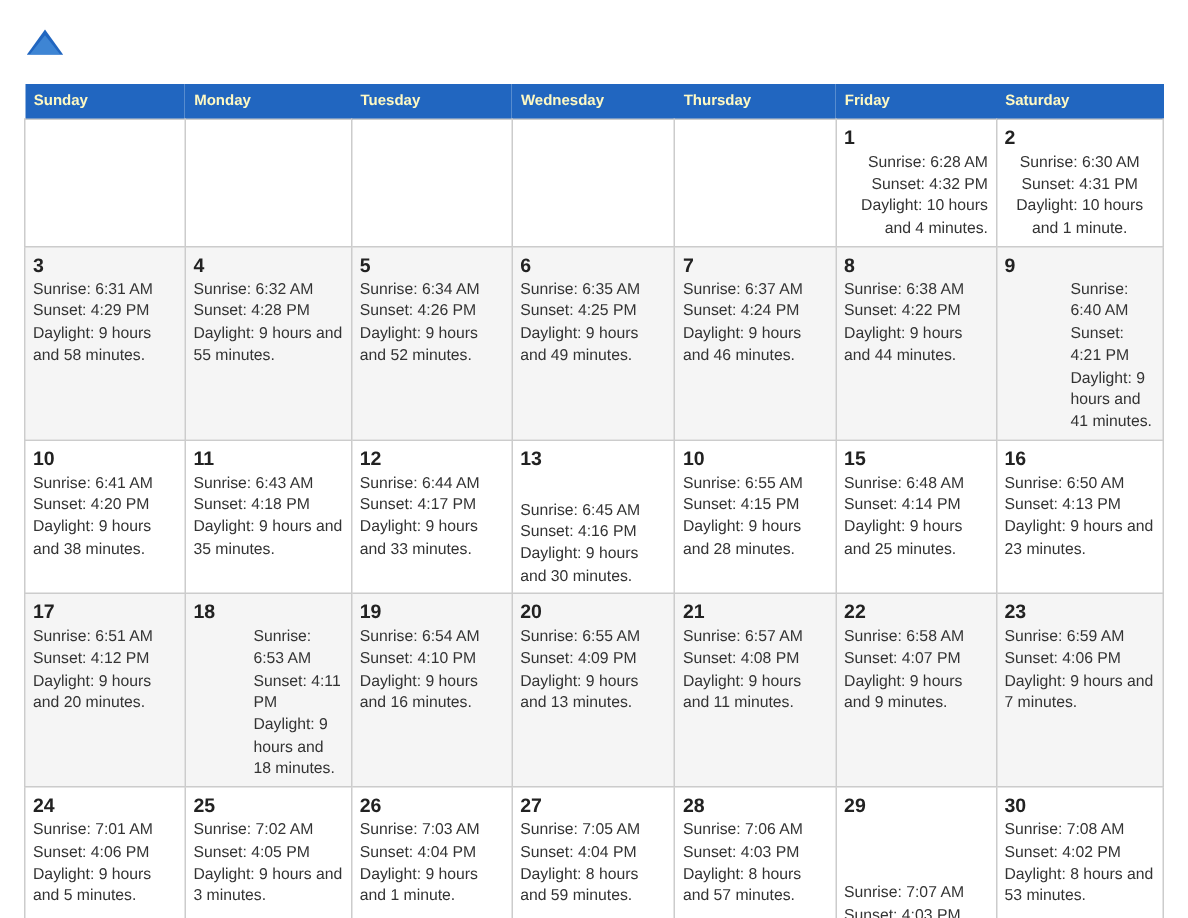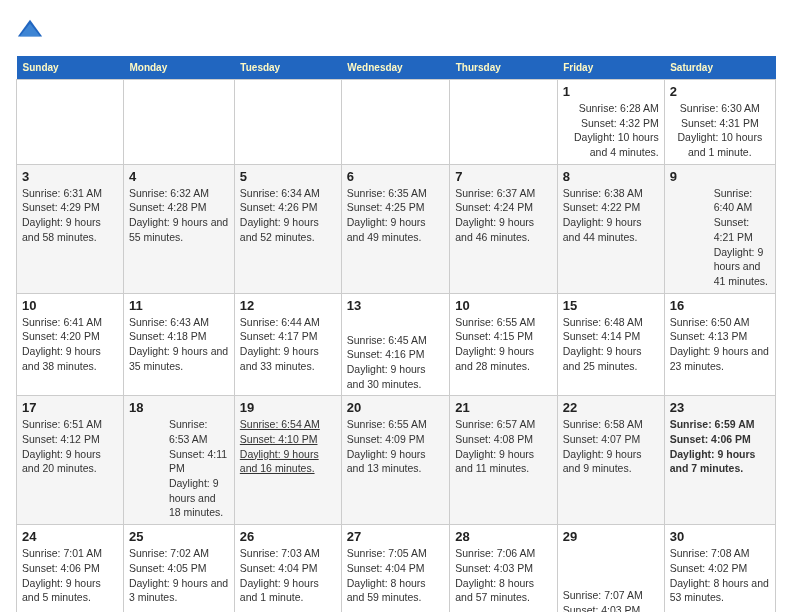--- a/index.html
+++ b/index.html
@@ -240,21 +240,21 @@
 Daylight: 9 hours and 20 minutes.</div>
         </td>
         <td>
           <span class="day-num">18</span>
           <div class="day-info" style="white-space: pre-line; margin-left: 40px;">Sunrise: 6:53 AM
 Sunset: 4:11 PM
 Daylight: 9 hours and 18 minutes.</div>
         </td>
         <td>
           <span class="day-num">19</span>
-          <div class="day-info" style="white-space: pre-line; text-decoration: underline;">Sunrise: 6:54 AM
+          <div class="day-info" style="white-space: pre-line;">Sunrise: 6:54 AM
 Sunset: 4:10 PM
 Daylight: 9 hours and 16 minutes.</div>
         </td>
         <td>
           <span class="day-num">20</span>
           <div class="day-info" style="white-space: pre-line;">Sunrise: 6:55 AM
 Sunset: 4:09 PM
 Daylight: 9 hours and 13 minutes.</div>
         </td>
         <td>
@@ -264,21 +264,21 @@
 Daylight: 9 hours and 11 minutes.</div>
         </td>
         <td>
           <span class="day-num">22</span>
           <div class="day-info" style="white-space: pre-line;">Sunrise: 6:58 AM
 Sunset: 4:07 PM
 Daylight: 9 hours and 9 minutes.</div>
         </td>
         <td>
           <span class="day-num">23</span>
-          <div class="day-info" style="white-space: pre-line; font-weight: bold;">Sunrise: 6:59 AM
+          <div class="day-info" style="white-space: pre-line;">Sunrise: 6:59 AM
 Sunset: 4:06 PM
 Daylight: 9 hours and 7 minutes.</div>
         </td>
       </tr>
       <tr>
         <td>
           <span class="day-num">24</span>
           <div class="day-info" style="white-space: pre-line;">Sunrise: 7:01 AM
 Sunset: 4:06 PM
 Daylight: 9 hours and 5 minutes.</div>

